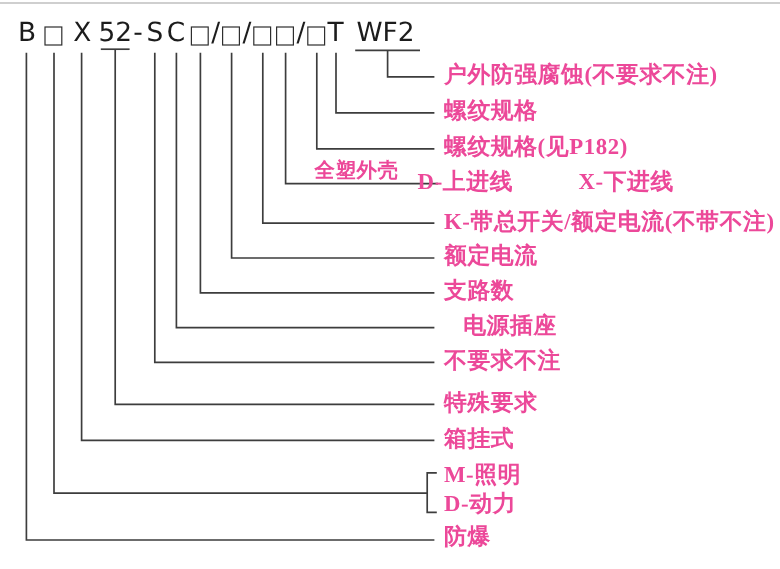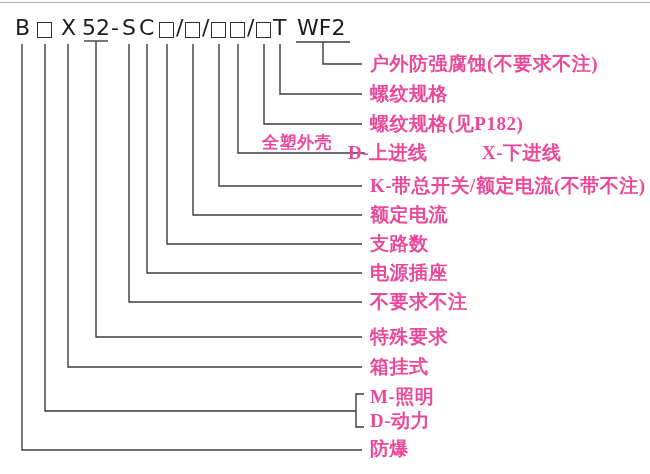--- a/index.html
+++ b/index.html
@@ -87,21 +87,21 @@
 
   <span class="lbl" style="left:370px; top:64px">户外防强腐蚀(不要求不注)</span>
   <span class="lbl" style="left:370px; top:94px">螺纹规格</span>
   <span class="lbl" style="left:370px; top:124px">螺纹规格(见P182)</span>
   <span class="lbl small" style="left:262px; top:143px">全塑外壳</span>
   <span class="lbl" style="left:348px; top:153px">D-上进线</span>
   <span class="lbl" style="left:370px; top:186px">K-带总开关/额定电流(不带不注)</span>
   <span class="lbl" style="left:482px; top:153px">X-下进线</span>
   <span class="lbl" style="left:370px; top:244px">支路数</span>
   <span class="lbl" style="left:370px; top:215px">额定电流</span>
-  <span class="lbl" style="left:370px; top:273px">电源插座</span>
+  <span class="lbl" style="left:386px; top:273px">电源插座</span>
   <span class="lbl" style="left:370px; top:302px">不要求不注</span>
   <span class="lbl" style="left:370px; top:337px">特殊要求</span>
   <span class="lbl" style="left:370px; top:367px">箱挂式</span>
   <span class="lbl" style="left:370px; top:397px">M-照明</span>
   <span class="lbl" style="left:370px; top:421px">D-动力</span>
   <span class="lbl" style="left:370px; top:449px">防爆</span>
 
 </div>
 
 </body></html>

